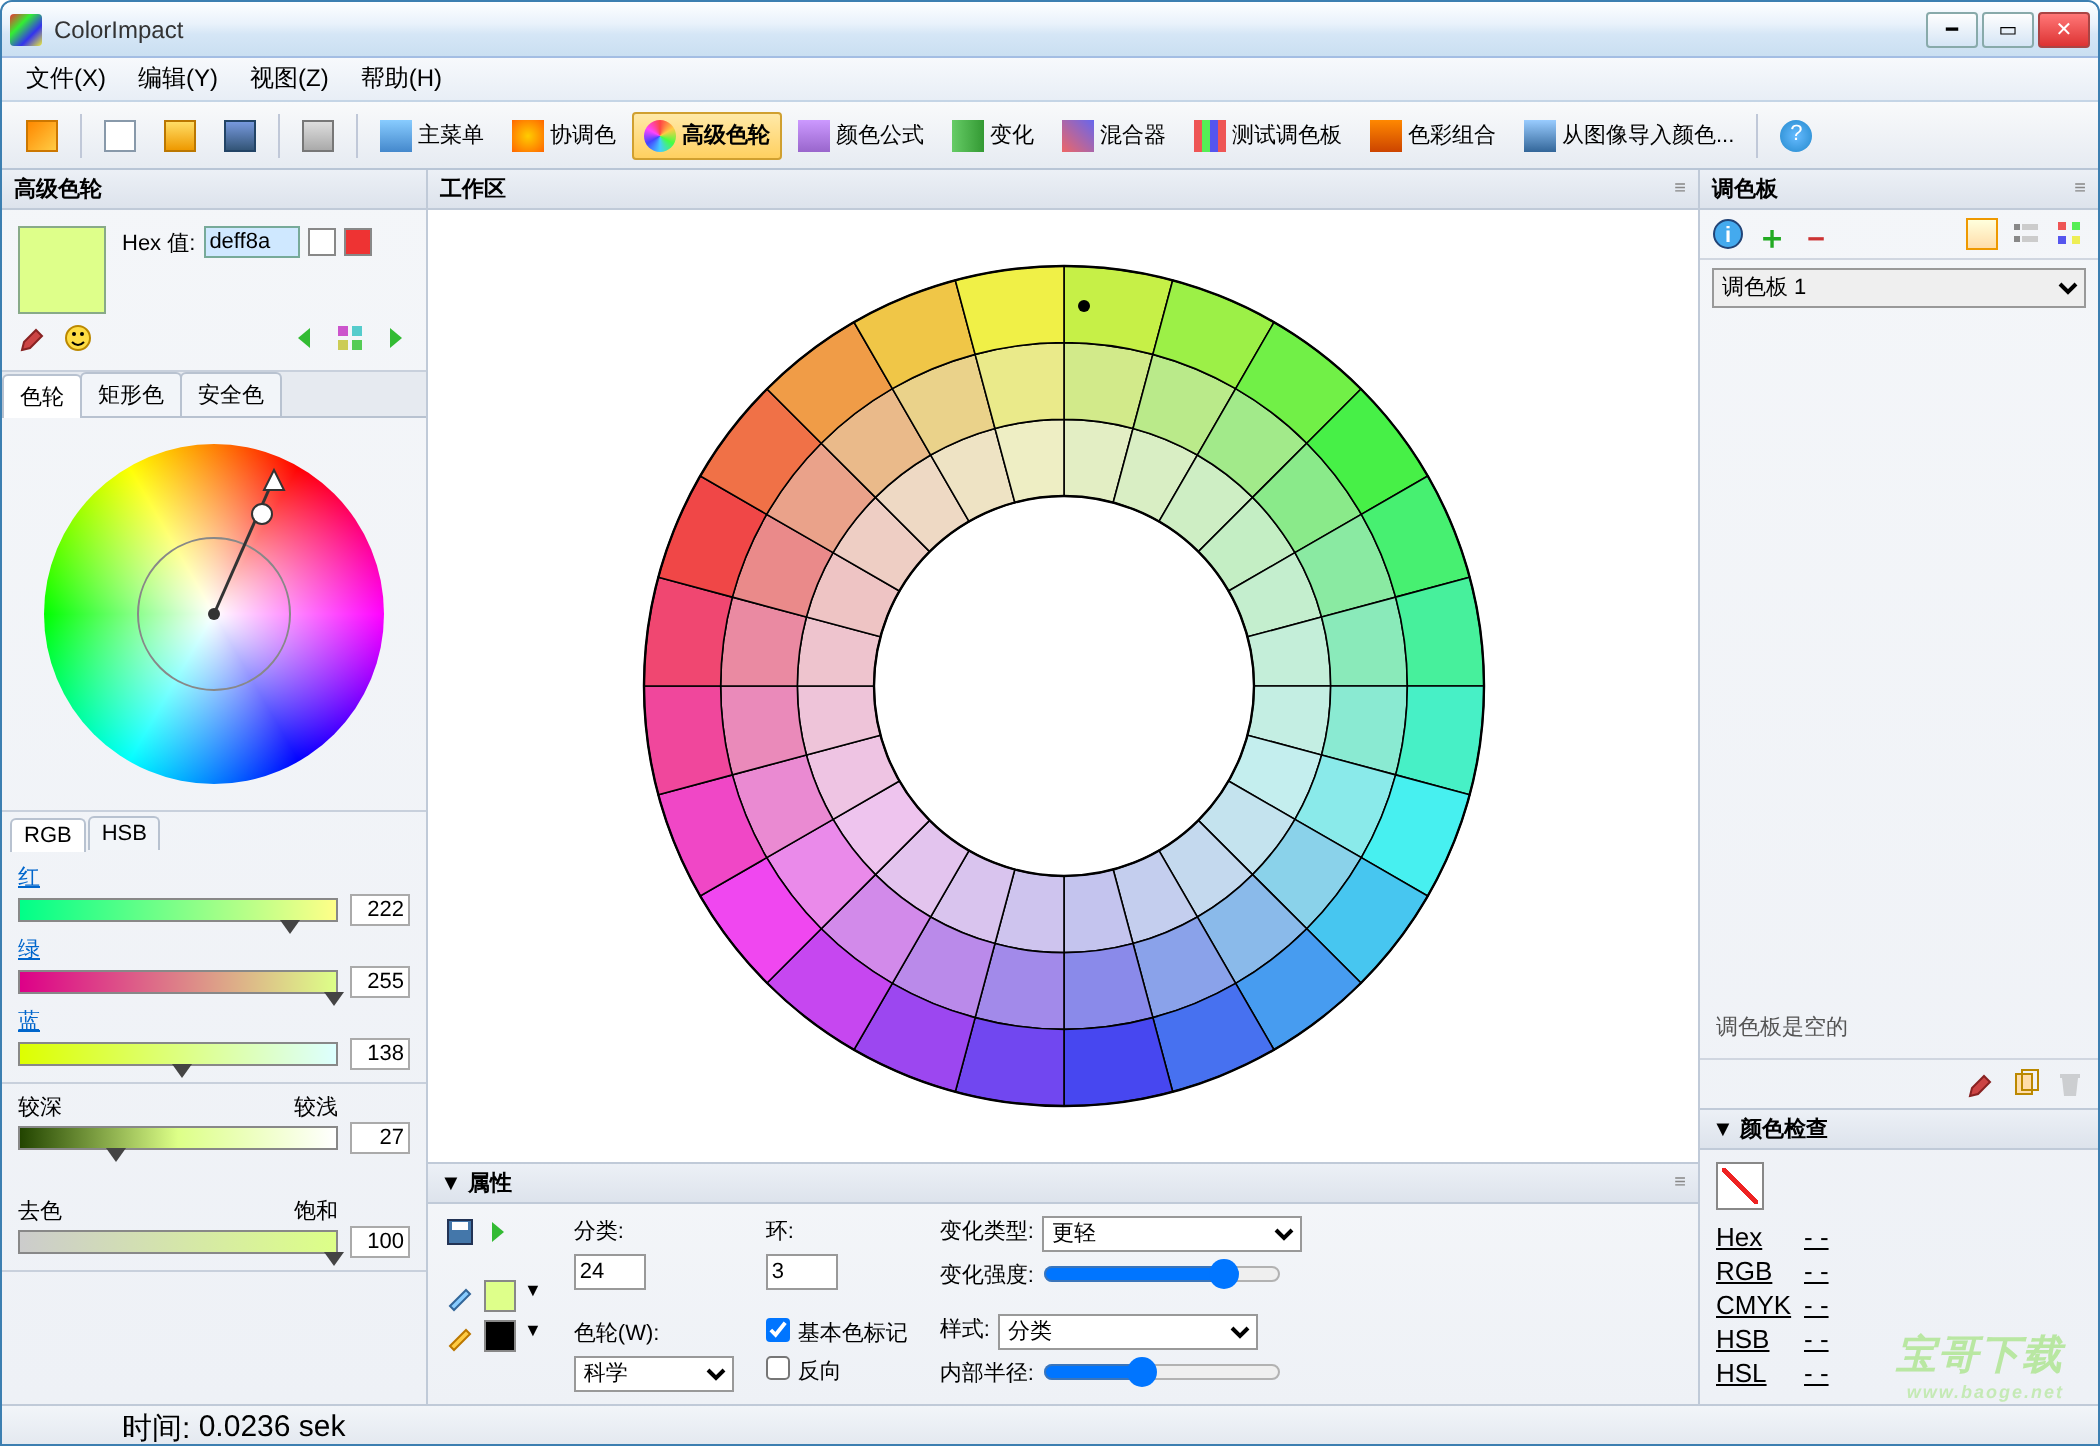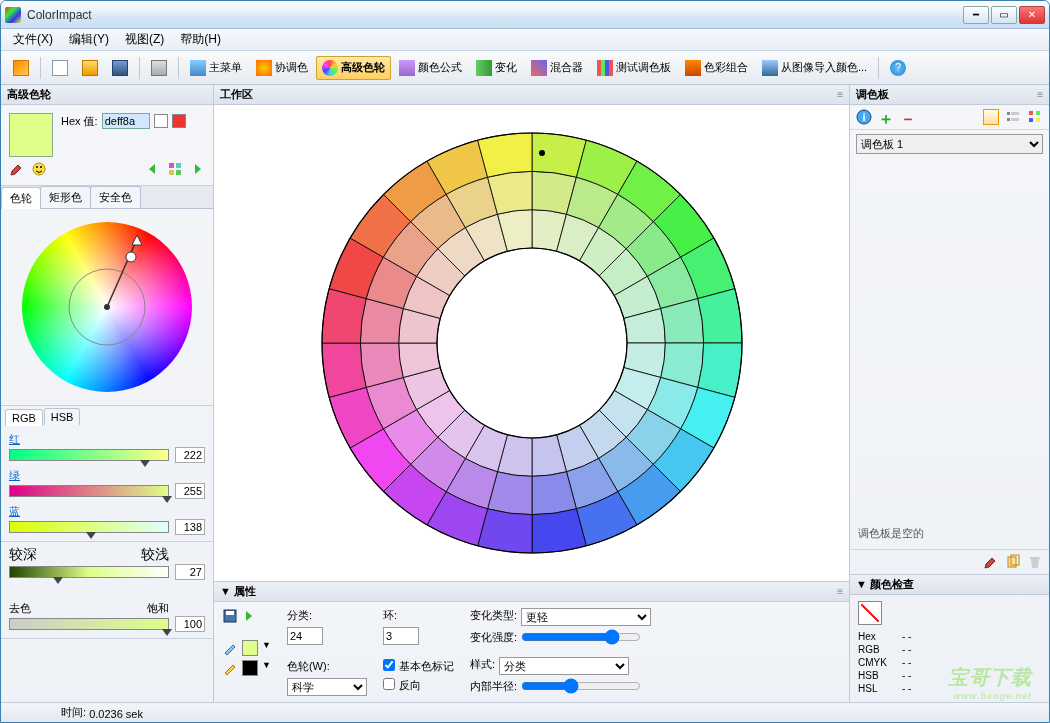--- a/index.html
+++ b/index.html
@@ -77,28 +77,28 @@
 
 
 .pal-tools { padding:4px 6px; display:flex; gap:6px; align-items:center; border-bottom:1px solid #d0d6e0;}
 .pal-combo-row { padding:4px 6px;}
 .pal-combo { width:100%; height:20px; font-size:11px; border:1px solid #999;}
 .pal-empty { flex:1; display:flex; align-items:flex-end; justify-content:flex-start; padding:8px; font-size:11px; color:#555;}
 .pal-footer-tools { display:flex; gap:6px; padding:4px 6px; justify-content:flex-end; border-top:1px solid #d0d6e0;}
 
 
 .inspect { border-top:1px solid #c0cad8;}
-.inspect-body { padding:6px 8px; font-size:10px;}
+.inspect-body { padding:6px 8px; font-size:13px;text-decoration:underline;}
 .inspect-sw { width:24px; height:24px; border:1px solid #888; background:#fff; position:relative; margin-bottom:6px;}
 .inspect-sw::after { content:''; position:absolute; left:2px; top:2px; right:2px; bottom:2px; background:linear-gradient(45deg,transparent 45%,#e22 45%,#e22 55%,transparent 55%);}
 .irow { display:flex; gap:8px; margin-bottom:2px;}
 .irow .k { width:36px;}
 
 
-.statusbar { height:20px; background:linear-gradient(#f2f5f9,#e4e9f0); border-top:1px solid #c0cad8; font-size:11px; padding:2px 10px; display:flex; align-items:flex-end;}
+.statusbar { height:20px; background:linear-gradient(#f2f5f9,#e4e9f0); border-top:1px solid #c0cad8; font-size:15px; padding:2px 10px; display:flex; align-items:flex-start;}
 
 
 .watermark { position:absolute; right:18px; bottom:22px; font-size:20px; font-weight:bold; color:rgba(120,220,60,.45); font-style:italic; pointer-events:none; letter-spacing:1px;}
 .watermark .sub { display:block; font-size:9px; color:rgba(120,220,60,.35); text-align:right;}
 
 select, input { font-family: inherit; }
 </style>
 </head>
 <body>
 
@@ -272,21 +272,21 @@
         <div class="srow-wrap">
             <div class="bar" style="background:linear-gradient(90deg,#df0,#dff);">
               <span class="tri" style="left:48%"></span>
             </div>
             <input class="val" value="138" style="">
           </div>
       </div>
     </div>
     <div class="slider-group">
       <div class="srow">
-        <div class="srow-wrap" style="display:flex;justify-content:space-between;font-size:14px;">
+        <div class="srow-wrap" style="display:flex;justify-content:space-between;font-size:11px;">
             <span>较深</span>
             <span>较浅</span>
           </div>
         <div class="srow-wrap">
             <div class="bar" style="background:linear-gradient(90deg,#240,#df8,#fff);">
               <span class="tri" style="left:27%"></span>
             </div>
             <input class="val" value="27" style="">
           </div>
       </div>

